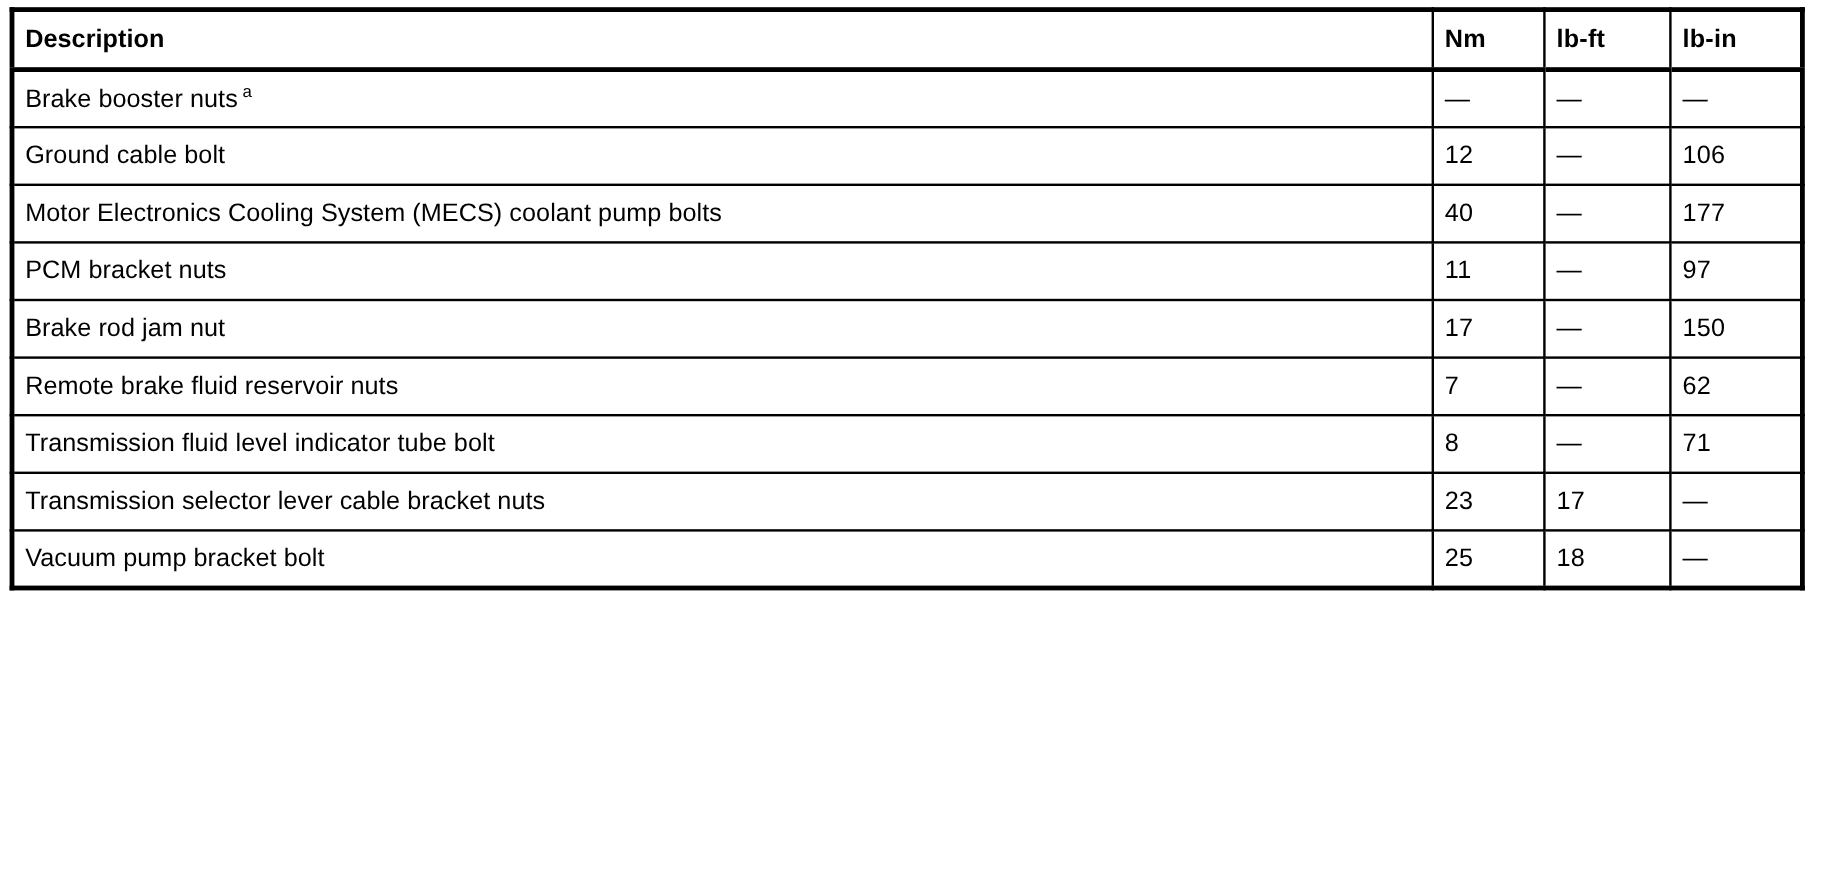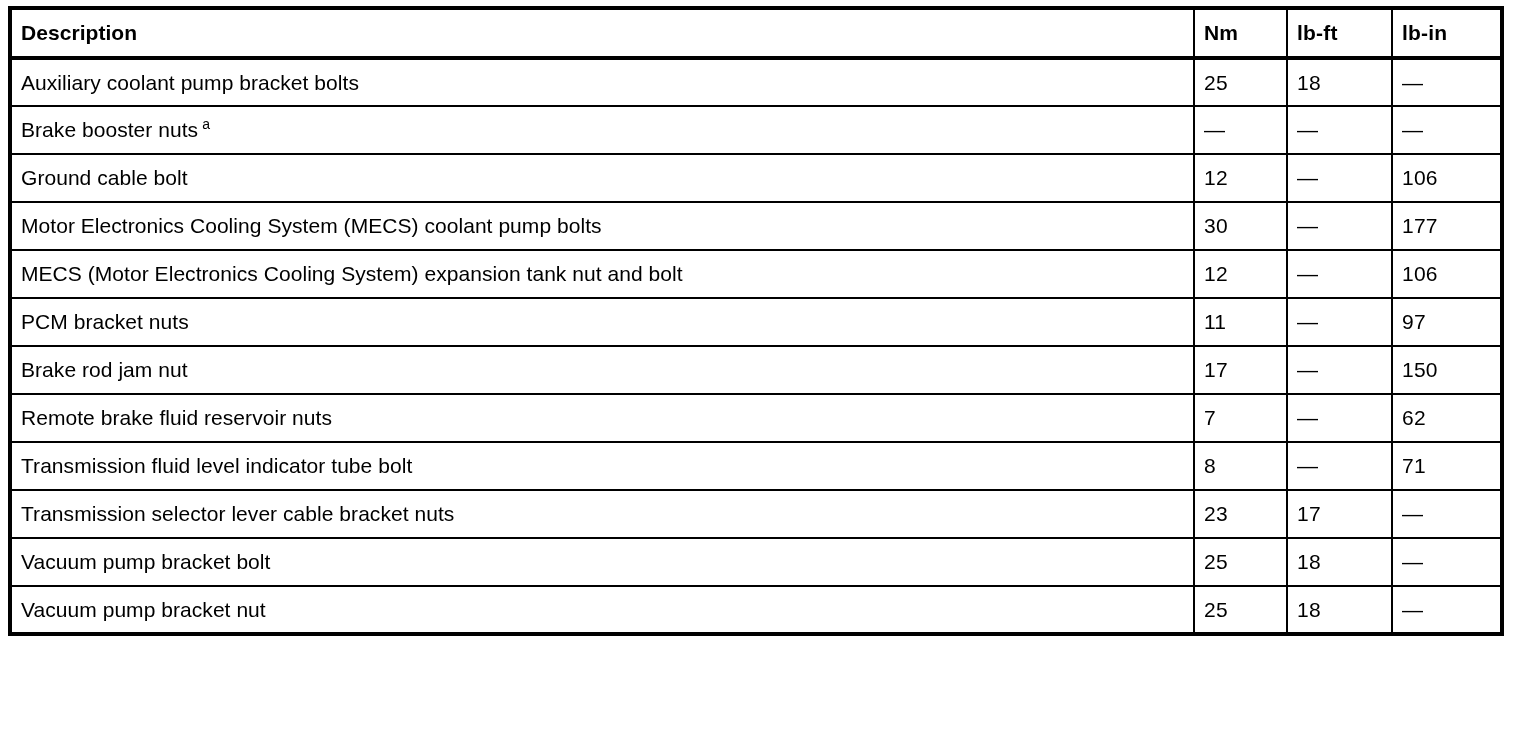--- a/index.html
+++ b/index.html
@@ -103,48 +103,36 @@
     <thead>
       <tr>
         <th class="cell-desc">Description</th>
         <th class="cell-num">Nm</th>
         <th class="cell-num">lb-ft</th>
         <th class="cell-num">lb-in</th>
       </tr>
     </thead>
     <tbody id="table-body">
         <tr>
-          <td class="cell-desc">Auxiliary coolant pump bracket bolts</td>
-          <td class="cell-num">25</td>
-          <td class="cell-num">18</td>
-          <td class="cell-num">—</td>
-        </tr>
-        <tr>
           <td class="cell-desc">Brake booster nuts<span class="sup-note">a</span></td>
           <td class="cell-num">—</td>
           <td class="cell-num">—</td>
           <td class="cell-num">—</td>
         </tr>
         <tr>
           <td class="cell-desc">Ground cable bolt</td>
           <td class="cell-num">12</td>
           <td class="cell-num">—</td>
           <td class="cell-num">106</td>
         </tr>
         <tr>
           <td class="cell-desc">Motor Electronics Cooling System (MECS) coolant pump bolts</td>
-          <td class="cell-num">30</td>
+          <td class="cell-num">40</td>
           <td class="cell-num">—</td>
           <td class="cell-num">177</td>
-        </tr>
-        <tr>
-          <td class="cell-desc">MECS (Motor Electronics Cooling System) expansion tank nut and bolt</td>
-          <td class="cell-num">12</td>
-          <td class="cell-num">—</td>
-          <td class="cell-num">106</td>
         </tr>
         <tr>
           <td class="cell-desc">PCM bracket nuts</td>
           <td class="cell-num">11</td>
           <td class="cell-num">—</td>
           <td class="cell-num">97</td>
         </tr>
         <tr>
           <td class="cell-desc">Brake rod jam nut</td>
           <td class="cell-num">17</td>
@@ -168,21 +156,15 @@
           <td class="cell-num">23</td>
           <td class="cell-num">17</td>
           <td class="cell-num">—</td>
         </tr>
         <tr>
           <td class="cell-desc">Vacuum pump bracket bolt</td>
           <td class="cell-num">25</td>
           <td class="cell-num">18</td>
           <td class="cell-num">—</td>
         </tr>
-        <tr>
-          <td class="cell-desc">Vacuum pump bracket nut</td>
-          <td class="cell-num">25</td>
-          <td class="cell-num">18</td>
-          <td class="cell-num">—</td>
-        </tr>
       </tbody>
   </table>
 </div>
 
 </body></html>

